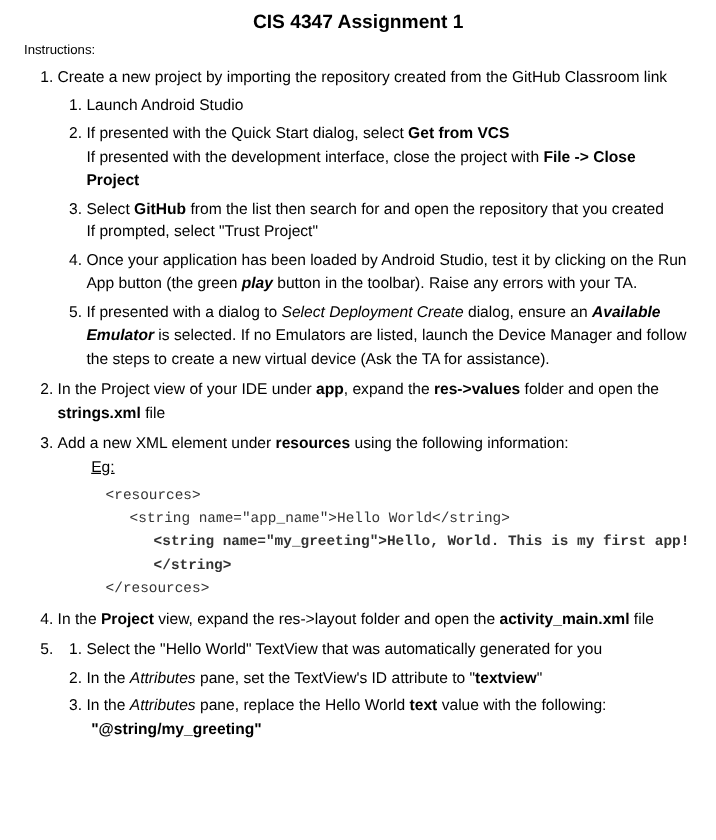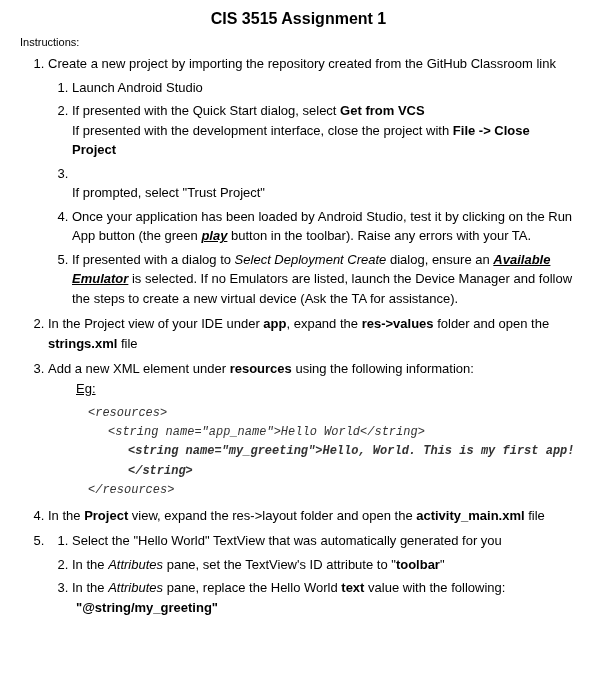--- a/index.html
+++ b/index.html
@@ -45,29 +45,28 @@
       margin-top: 4px;
     }
 
     ol.sub-list > li {
       margin-bottom: 4px;
       line-height: 1.5;
     }
 
     .bold { font-weight: bold; }
     .italic { font-style: italic; }
-    .bold-italic { font-weight: bold; font-style: italic; text-decoration: underline; }
+    .bold-italic { font-weight: bold; font-style: italic; }
 
     .code-block {
       font-family: 'Courier New', Courier, monospace;
       font-size: 12px;
       margin: 6px 0 6px 40px;
       color: #333;
       line-height: 1.6;
-      font-style: italic;
     }
 
     .code-line {
       display: block;
     }
 
     .code-indent-1 { margin-left: 20px; }
     .code-indent-2 { margin-left: 40px; }
 
     .code-tag { color: #333; }
@@ -82,38 +81,38 @@
 
     .or-center {
       text-align: center;
       font-size: 13px;
       margin: 4px 0;
     }
   </style>
 </head>
 <body>
 
-<h1>CIS 3515 Assignment 1</h1>
+<h1>CIS 4347 Assignment 1</h1>
 
 <p class="instructions-label">Instructions:</p>
 
 <ol class="main-list">
 
   <li>
     <span>Create a new project by importing the repository created from the GitHub Classroom link</span>
     <ol class="sub-list">
       <li>
         <span>Launch Android Studio</span>
       </li>
       <li>
         <span>If presented with the Quick Start dialog, select <span class="bold">Get from VCS</span></span><br>
         <span>If presented with the development interface, close the project with <span class="bold">File -&gt; Close Project</span></span>
       </li>
       <li>
-        <br>
+        <span>Select <span class="bold">GitHub</span> from the list then search for and open the repository that you created</span><br>
         <span>If prompted, select "Trust Project"</span>
       </li>
       <li>
         <span>Once your application has been loaded by Android Studio, test it by clicking on the Run App button (the green <span class="bold-italic">play</span> button in the toolbar). Raise any errors with your TA.</span>
       </li>
       <li>
         <span>If presented with a dialog to <span class="italic">Select Deployment Create</span> dialog, ensure an <span class="bold-italic">Available Emulator</span> is selected. If no Emulators are listed, launch the Device Manager and follow the steps to create a new virtual device (Ask the TA for assistance).</span>
       </li>
     </ol>
   </li>
@@ -136,21 +135,21 @@
   <li>
     <span>In the <span class="bold">Project</span> view, expand the res-&gt;layout folder and open the <span class="bold">activity_main.xml</span> file</span>
   </li>
 
   <li>
     <ol class="sub-list">
       <li>
         <span>Select the "Hello World" TextView that was automatically generated for you</span>
       </li>
       <li>
-        <span>In the <span class="italic">Attributes</span> pane, set the TextView's ID attribute to "<span class="bold">toolbar</span>"</span>
+        <span>In the <span class="italic">Attributes</span> pane, set the TextView's ID attribute to "<span class="bold">textview</span>"</span>
       </li>
       <li>
         <span>In the <span class="italic">Attributes</span> pane, replace the Hello World <span class="bold">text</span> value with the following:</span><br>
         <span class="bold" style="margin-left:4px;">"@string/my_greeting"</span>
         <p class="or-center"></p>
         
       </li>
     </ol>
   </li>
 

